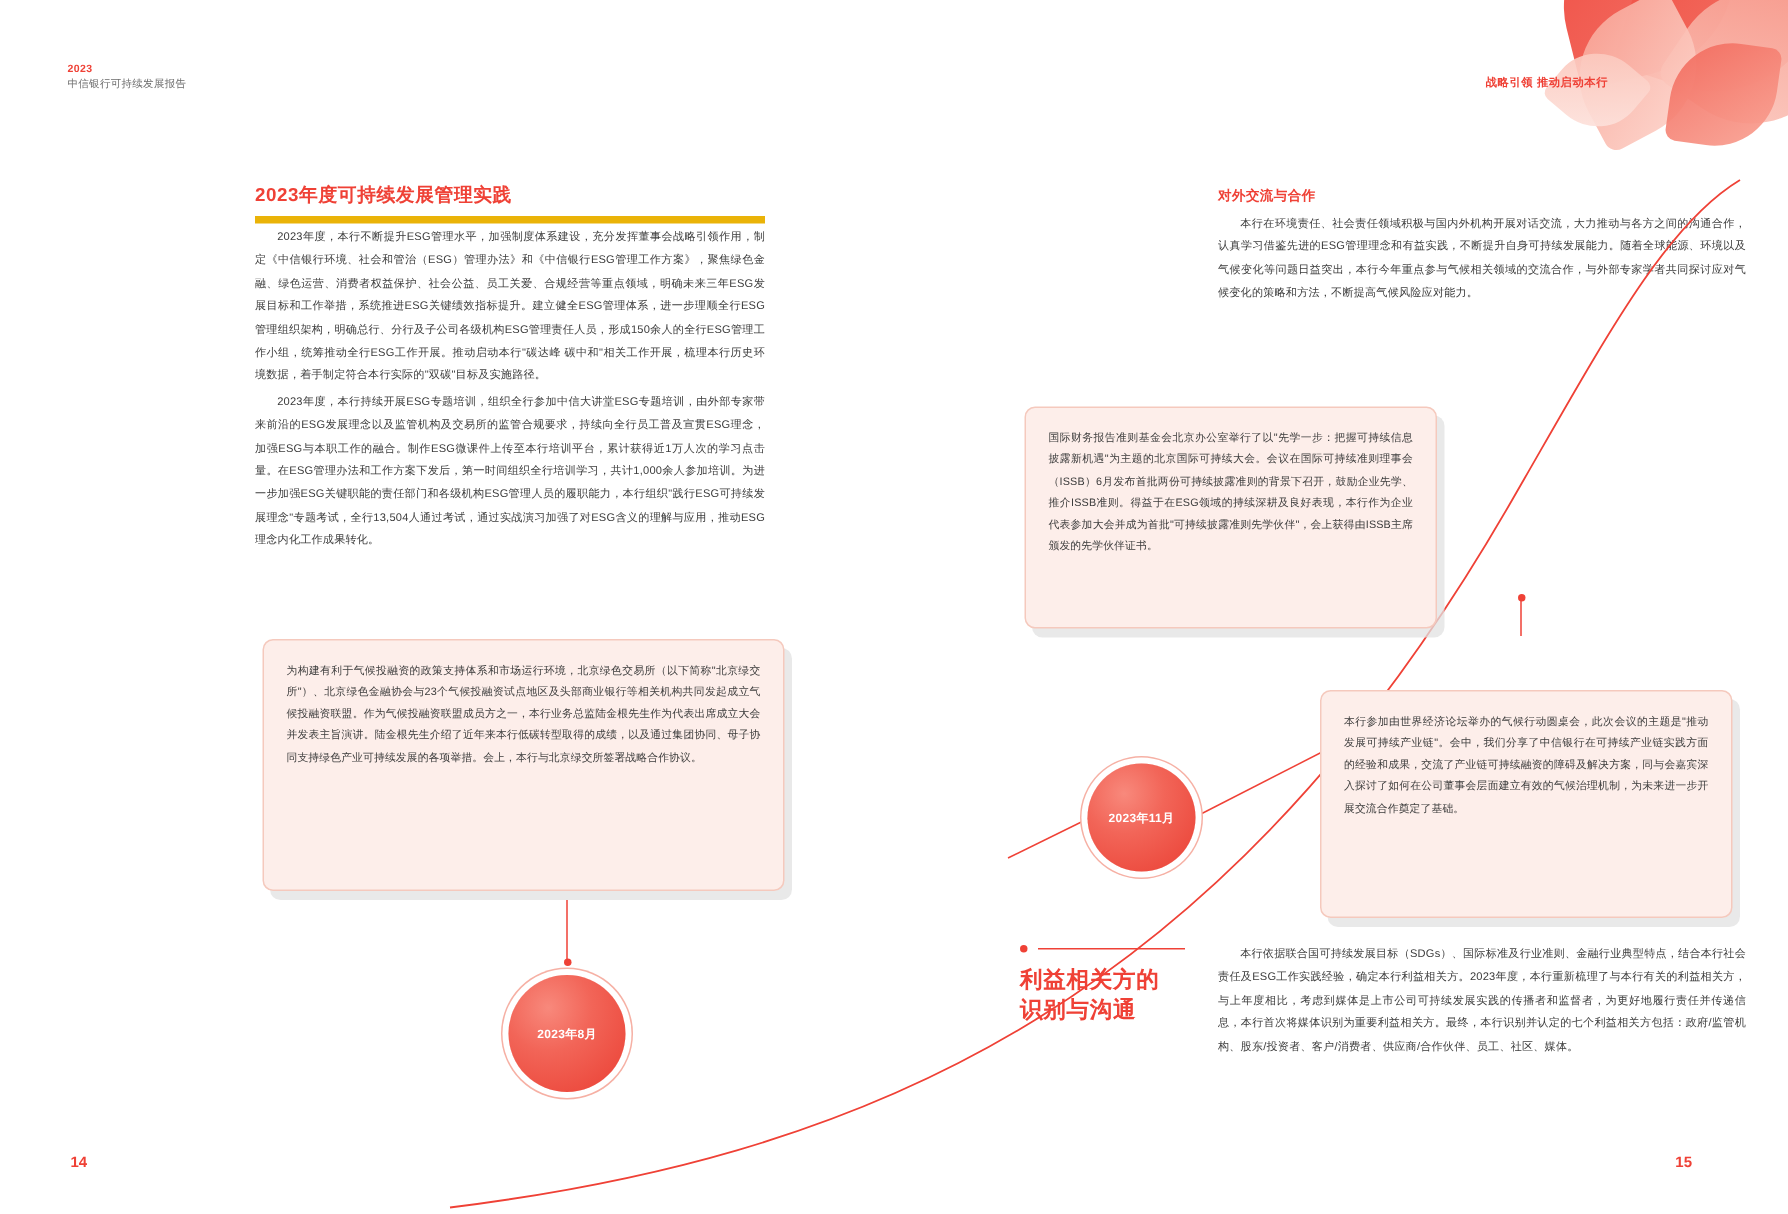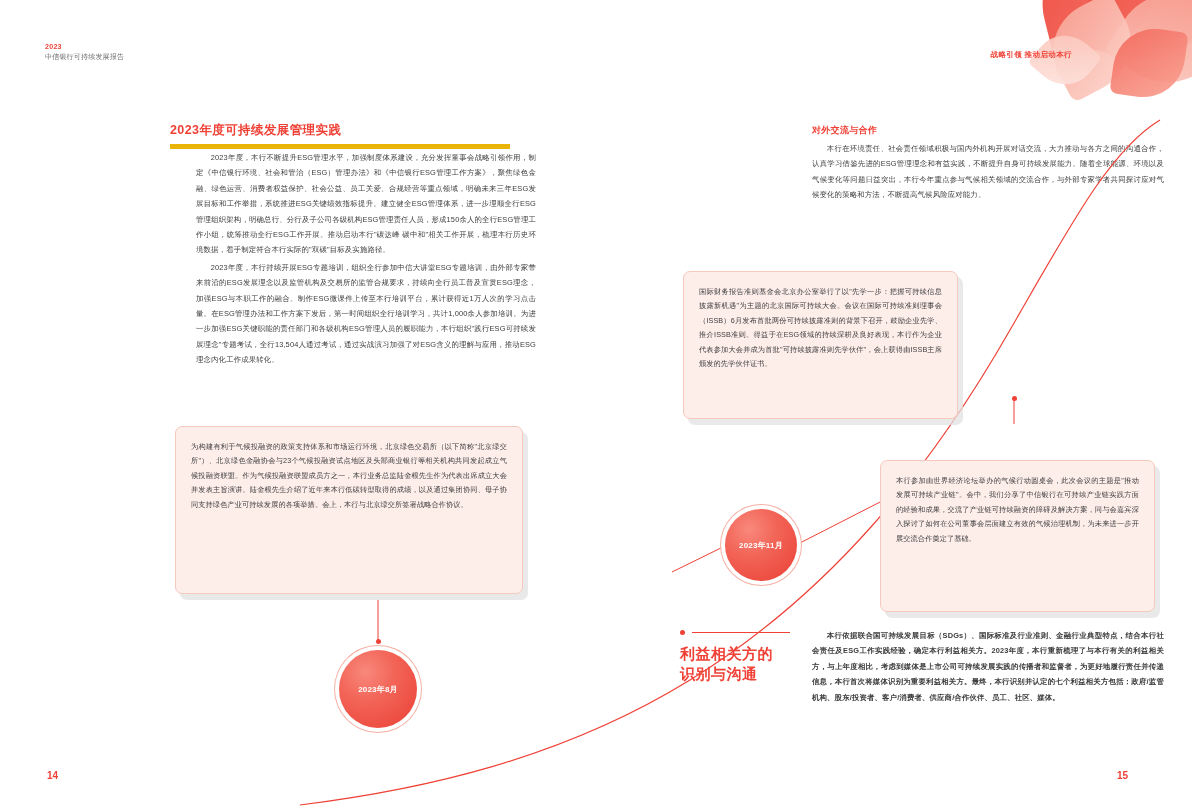--- a/index.html
+++ b/index.html
@@ -109,21 +109,21 @@
     line-height: 2.08;
     color: #3c3c3c;
     text-align: justify;
     text-justify: inter-ideograph;
     letter-spacing: .15px;
   }
   .body-col p {
     margin: 0 0 2px 0;
     text-indent: 2em;
   }
-  #left-body  { left: 170px; top: 150px;  width: 340px; margin-left: 26px; }
+  #left-body  { left: 170px; top: 150px;  width: 340px; }
   #right-body { left: 812px; top: 141px;  width: 352px; }
 
   
   .card {
     position: absolute;
     background: #fdeeea;
     border: 1px solid #f5c9bd;
     border-radius: 7px;
     box-sizing: border-box;
     padding: 13px 15px 13px 15px;
@@ -218,21 +218,21 @@
     left: 812px;
     top: 628px;
     width: 352px;
     font-size: 7.4px;
     line-height: 2.08;
     color: #3c3c3c;
     text-align: justify;
     text-justify: inter-ideograph;
     letter-spacing: .15px;
   }
-  #stake-body p { margin: 0; text-indent: 2em; font-weight: bold; }
+  #stake-body p { margin: 0; text-indent: 2em; }
 </style>
 </head>
 <body>
 
 <div id="page">
 
   <div class="corner-deco">
     <div class="petal p1"></div>
     <div class="petal p2"></div>
     <div class="petal p3"></div>

